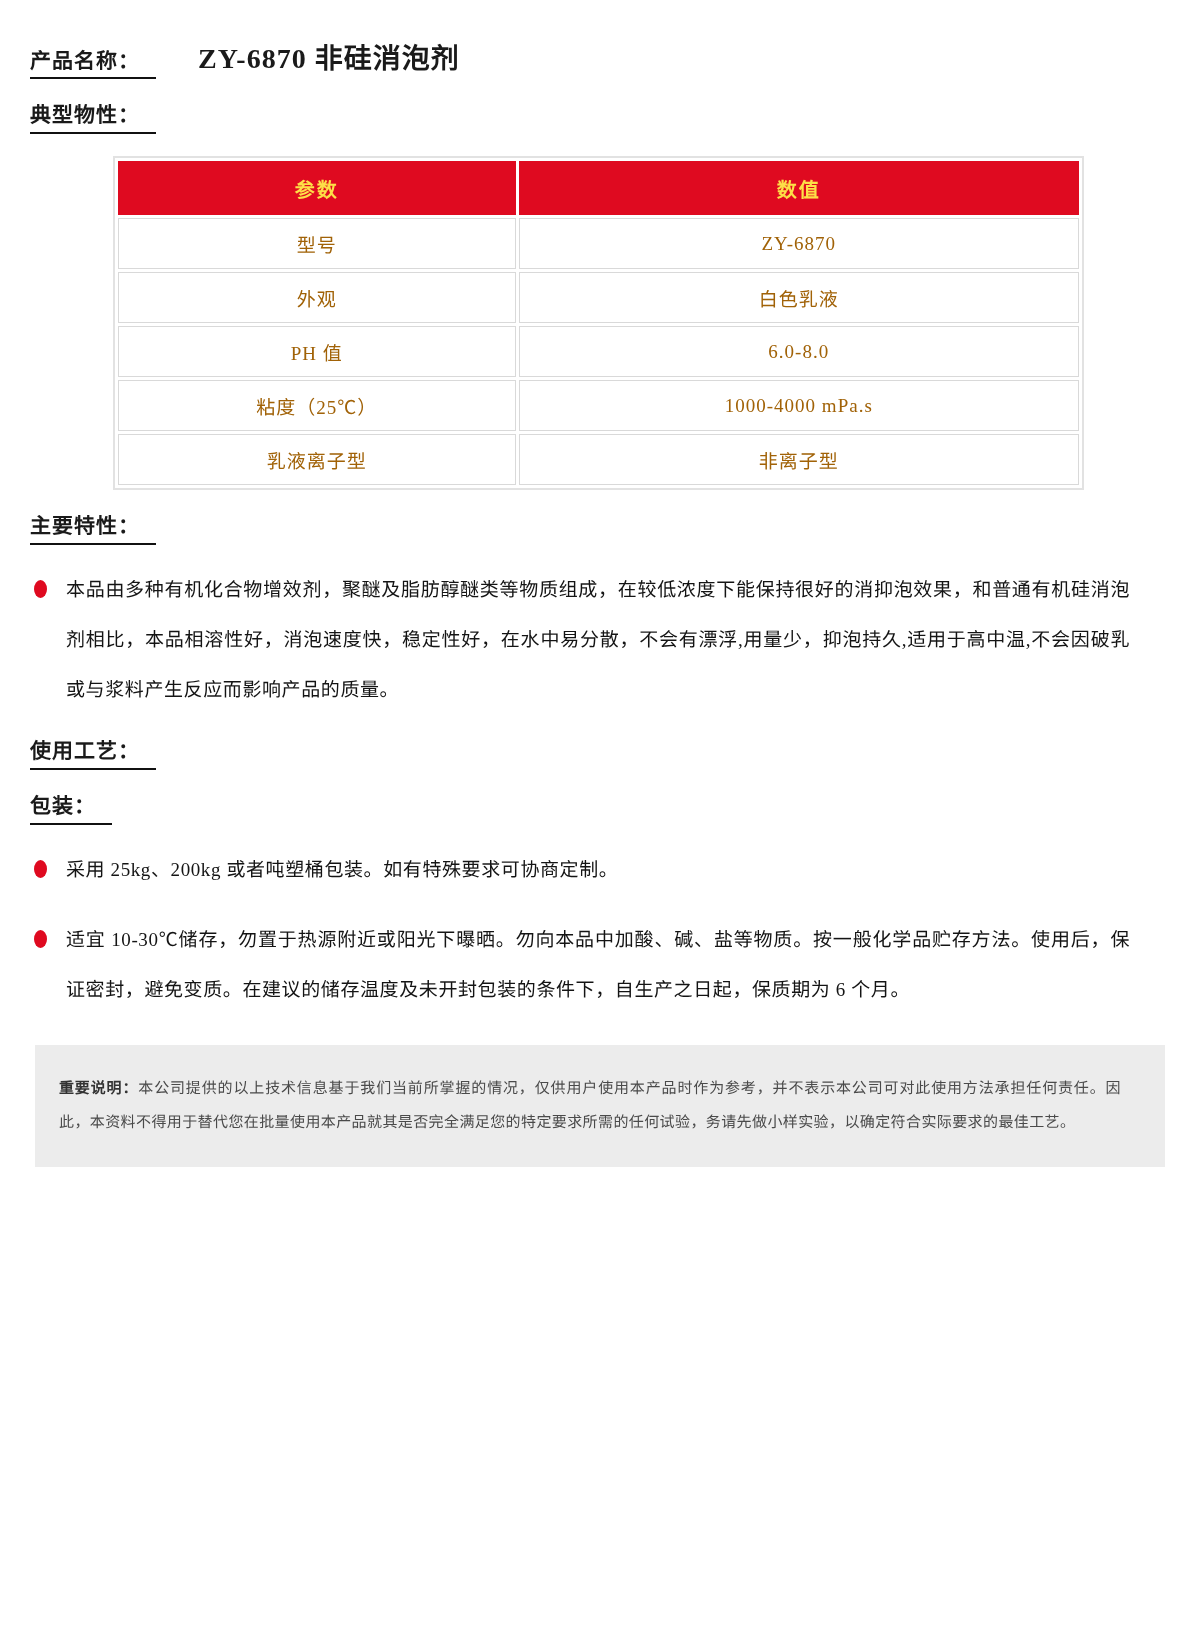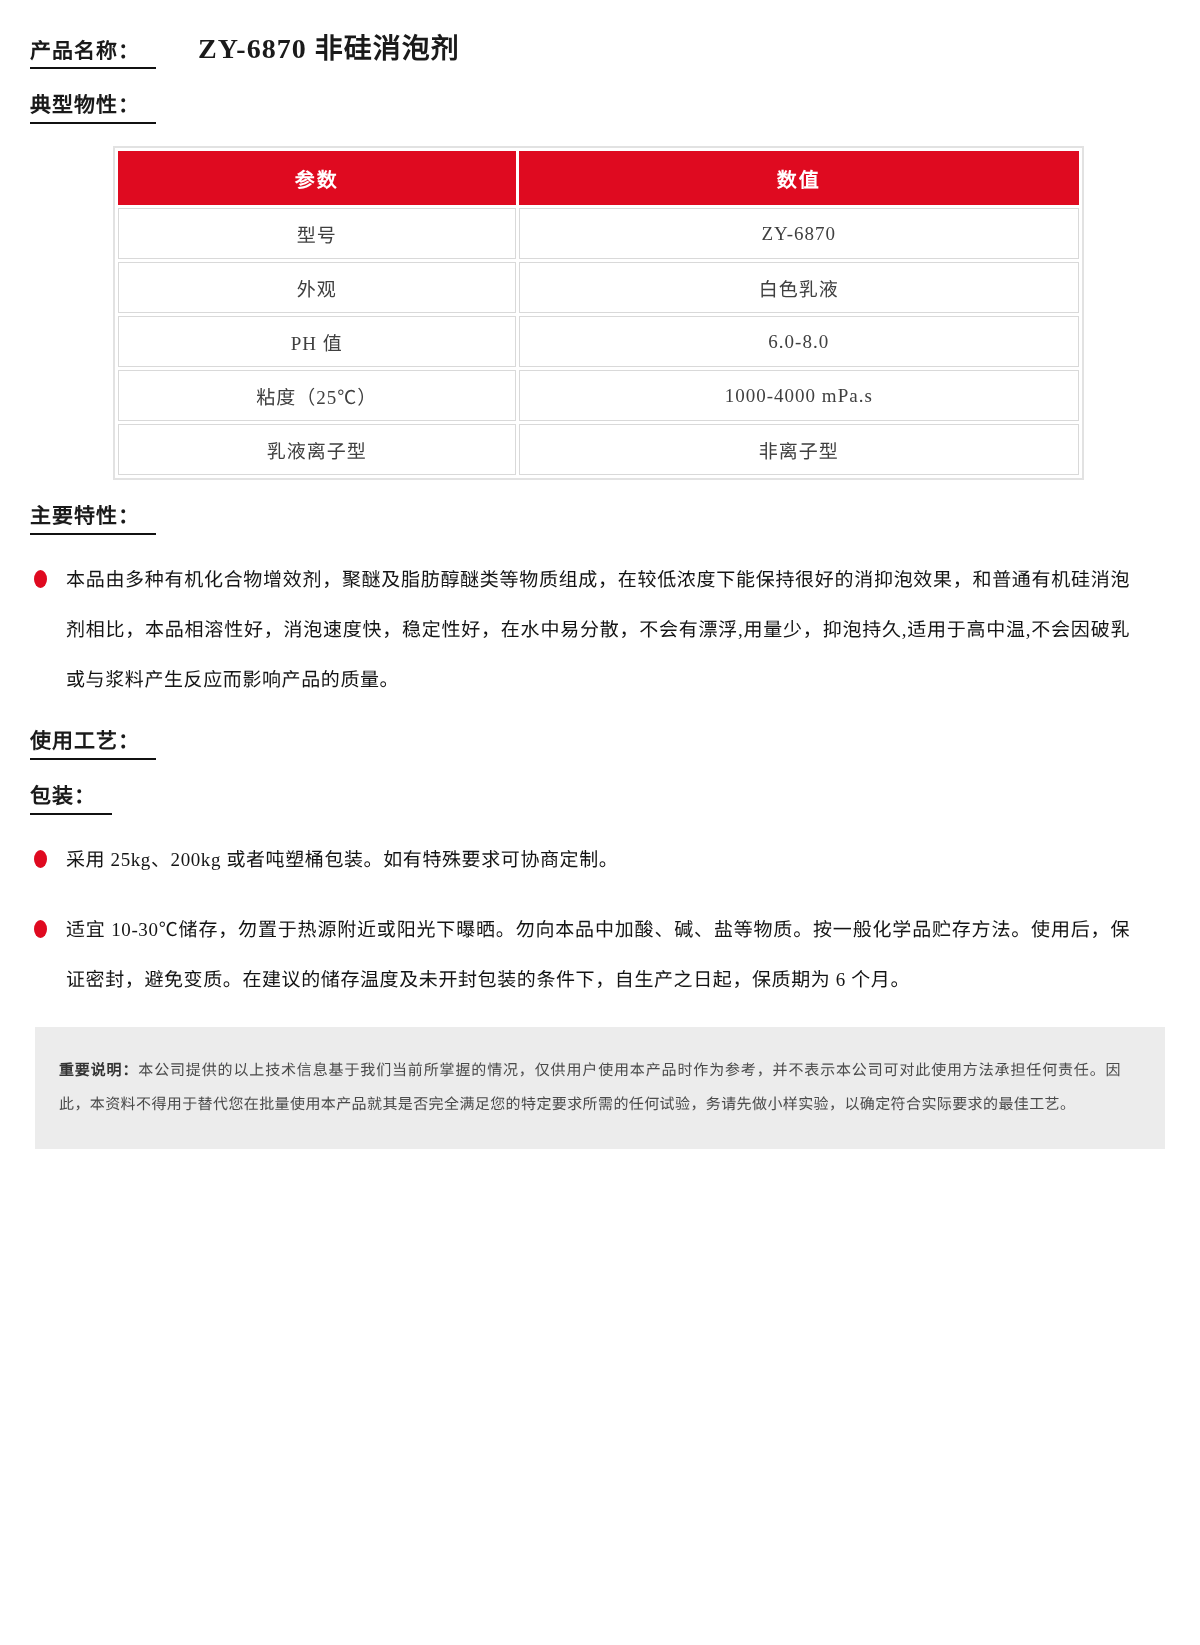--- a/index.html
+++ b/index.html
@@ -3,21 +3,21 @@
 <meta charset="utf-8">
 <style>
   * { margin: 0; padding: 0; box-sizing: border-box; }
   html, body {
     width: 1200px;
     background: #ffffff;
     font-family: "Liberation Serif", serif;
     color: #1a1a1a;
   }
   body { height: 1645px; overflow: hidden; }
-  .page { padding: 26px 70px 0 30px; }
+  .page { padding: 36px 70px 0 30px; }
 
   
   .title-row { display: flex; align-items: baseline; }
   .h-underline {
     font-weight: bold;
     border-bottom: 2px solid #111111;
     padding-bottom: 3px;
     padding-right: 16px;
     display: inline-block;
   }
@@ -36,36 +36,36 @@
   .table-wrap { margin-top: 22px; margin-left: 83px; margin-right: 16px; }
   table.props {
     width: 971px;
     border-collapse: separate;
     border-spacing: 3px;
     border: 2px solid #e2e2e2;
     background: #ffffff;
   }
   table.props th {
     background: #df0a20;
-    color: #ffffff;
+    color: #fde047;
     font-family: "Liberation Sans", sans-serif;
     font-weight: bold;
     font-size: 20px;
     height: 54px;
     text-align: center;
     letter-spacing: 2px;
   }
   table.props th:first-child { width: 41.5%; }
   table.props td {
     border: 1px solid #d9d9d9;
     height: 51px;
     text-align: center;
     font-size: 19px;
     letter-spacing: 1px;
-    color: #404040;
+    color: #a16207;
   }
 
   
   .bullet-item {
     position: relative;
     margin-top: 20px;
     padding-left: 36px;
   }
   .bullet-dot {
     position: absolute;
@@ -79,21 +79,21 @@
   .bullet-text {
     font-size: 19px;
     line-height: 50px;
     text-align: justify;
     letter-spacing: 0.6px;
     color: #141414;
   }
 
   
   .disclaimer {
-    margin: 22px 0 0 5px;
+    margin: 30px 0 0 5px;
     width: 1130px;
     background: #ececec;
     padding: 26px 44px 28px 24px;
   }
   .disclaimer p {
     font-size: 15px;
     line-height: 34px;
     text-align: justify;
     color: #4a4a4a;
     letter-spacing: 0.4px;

